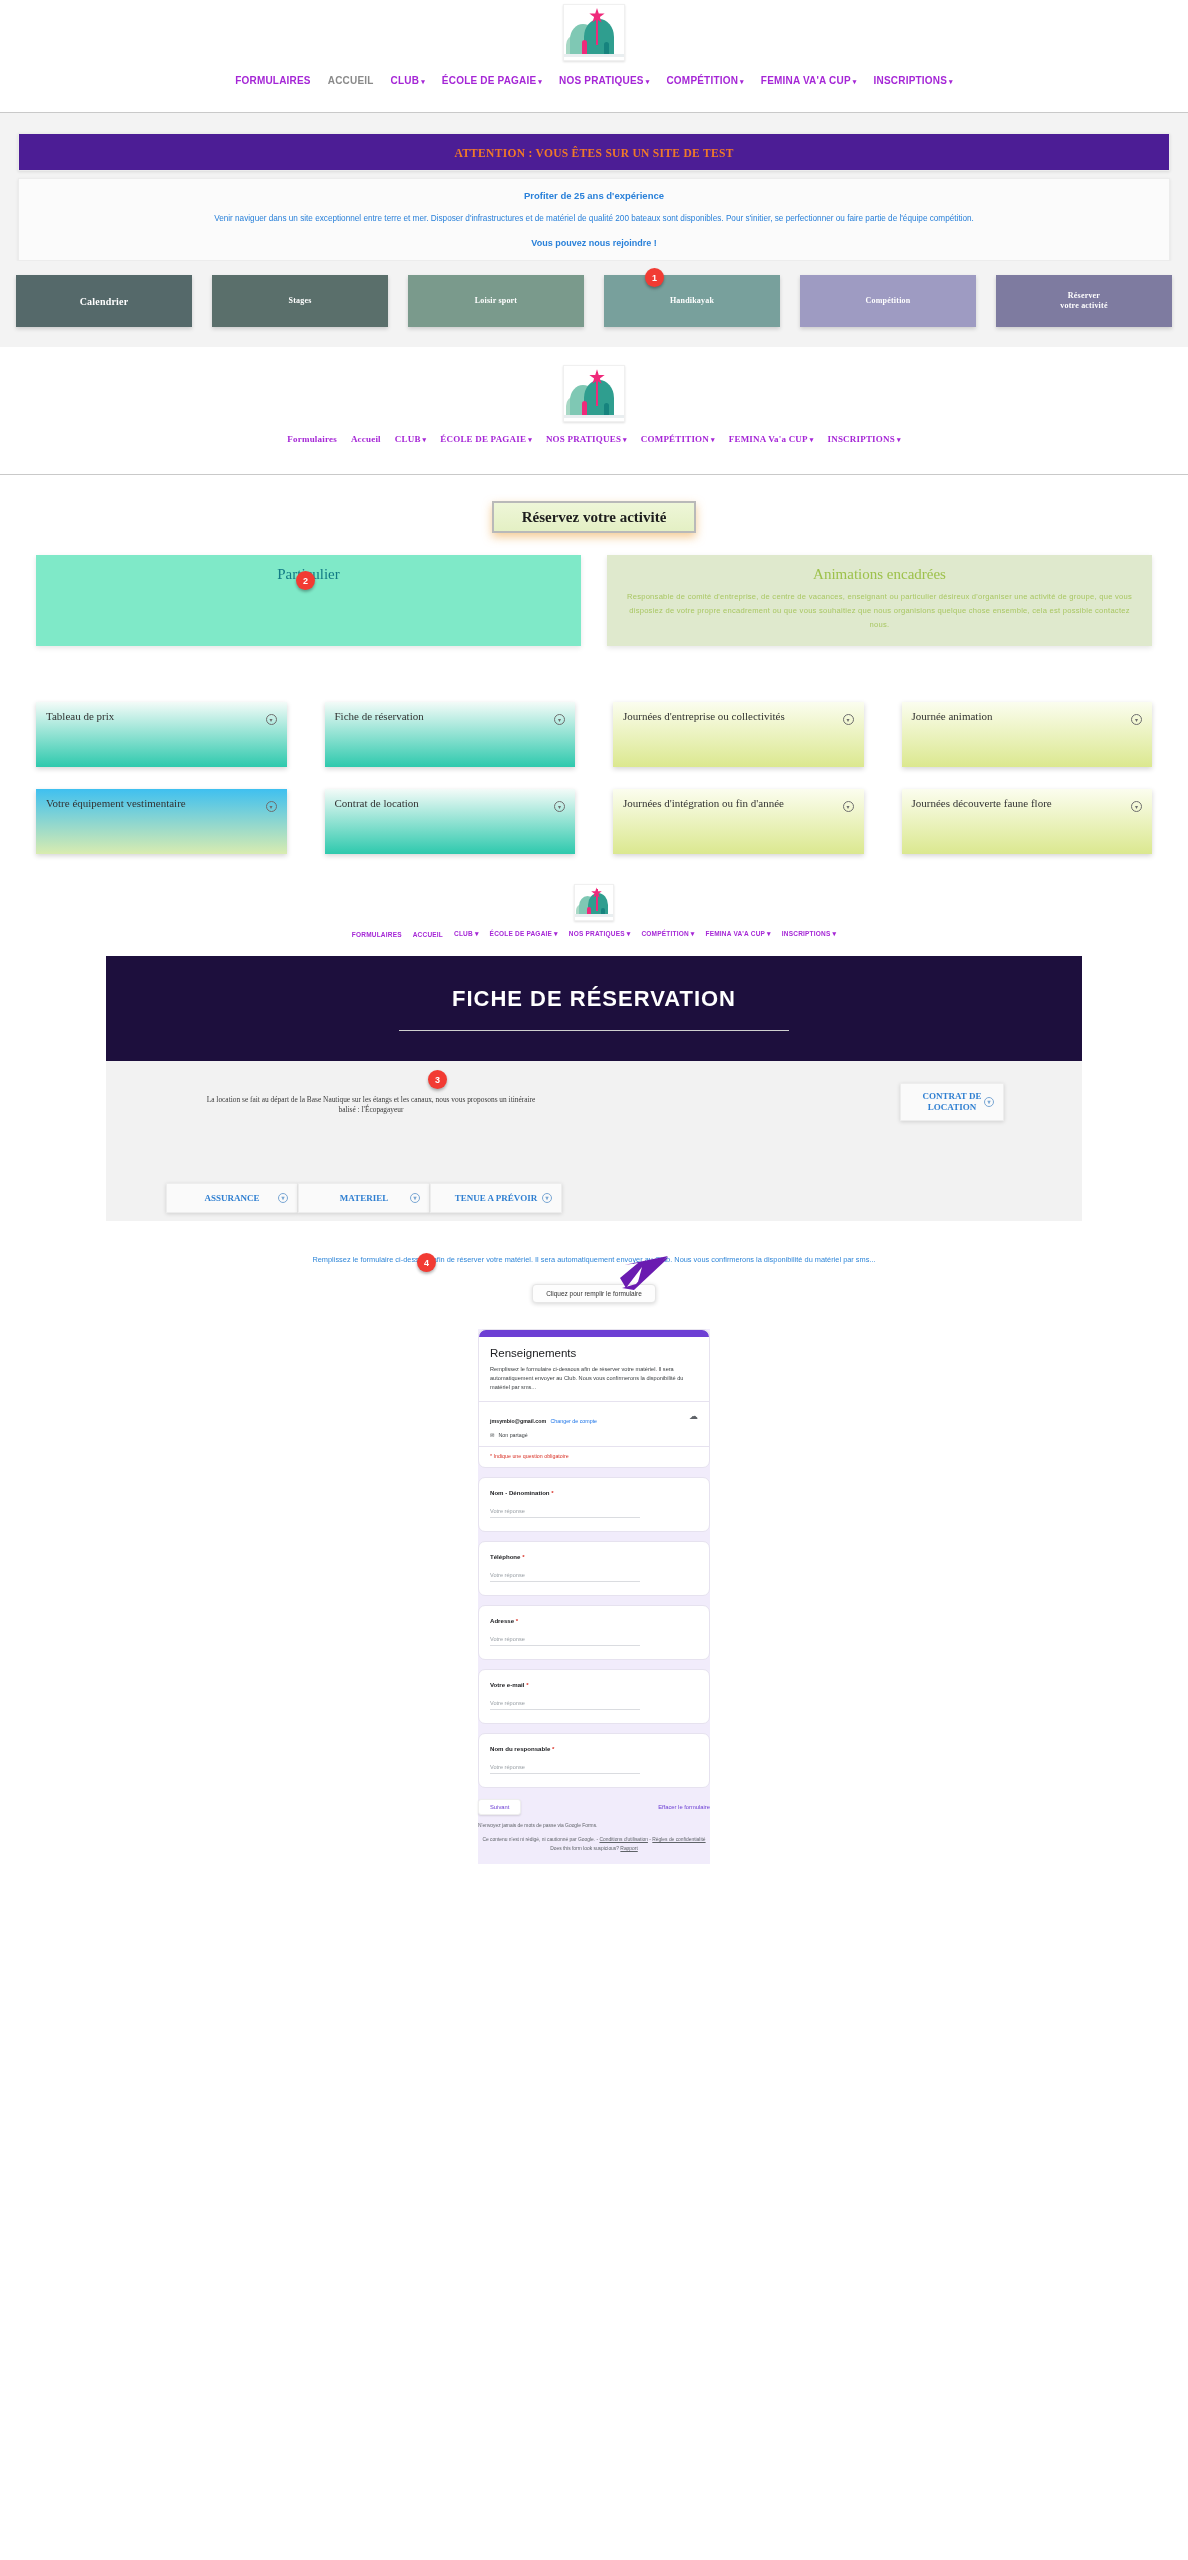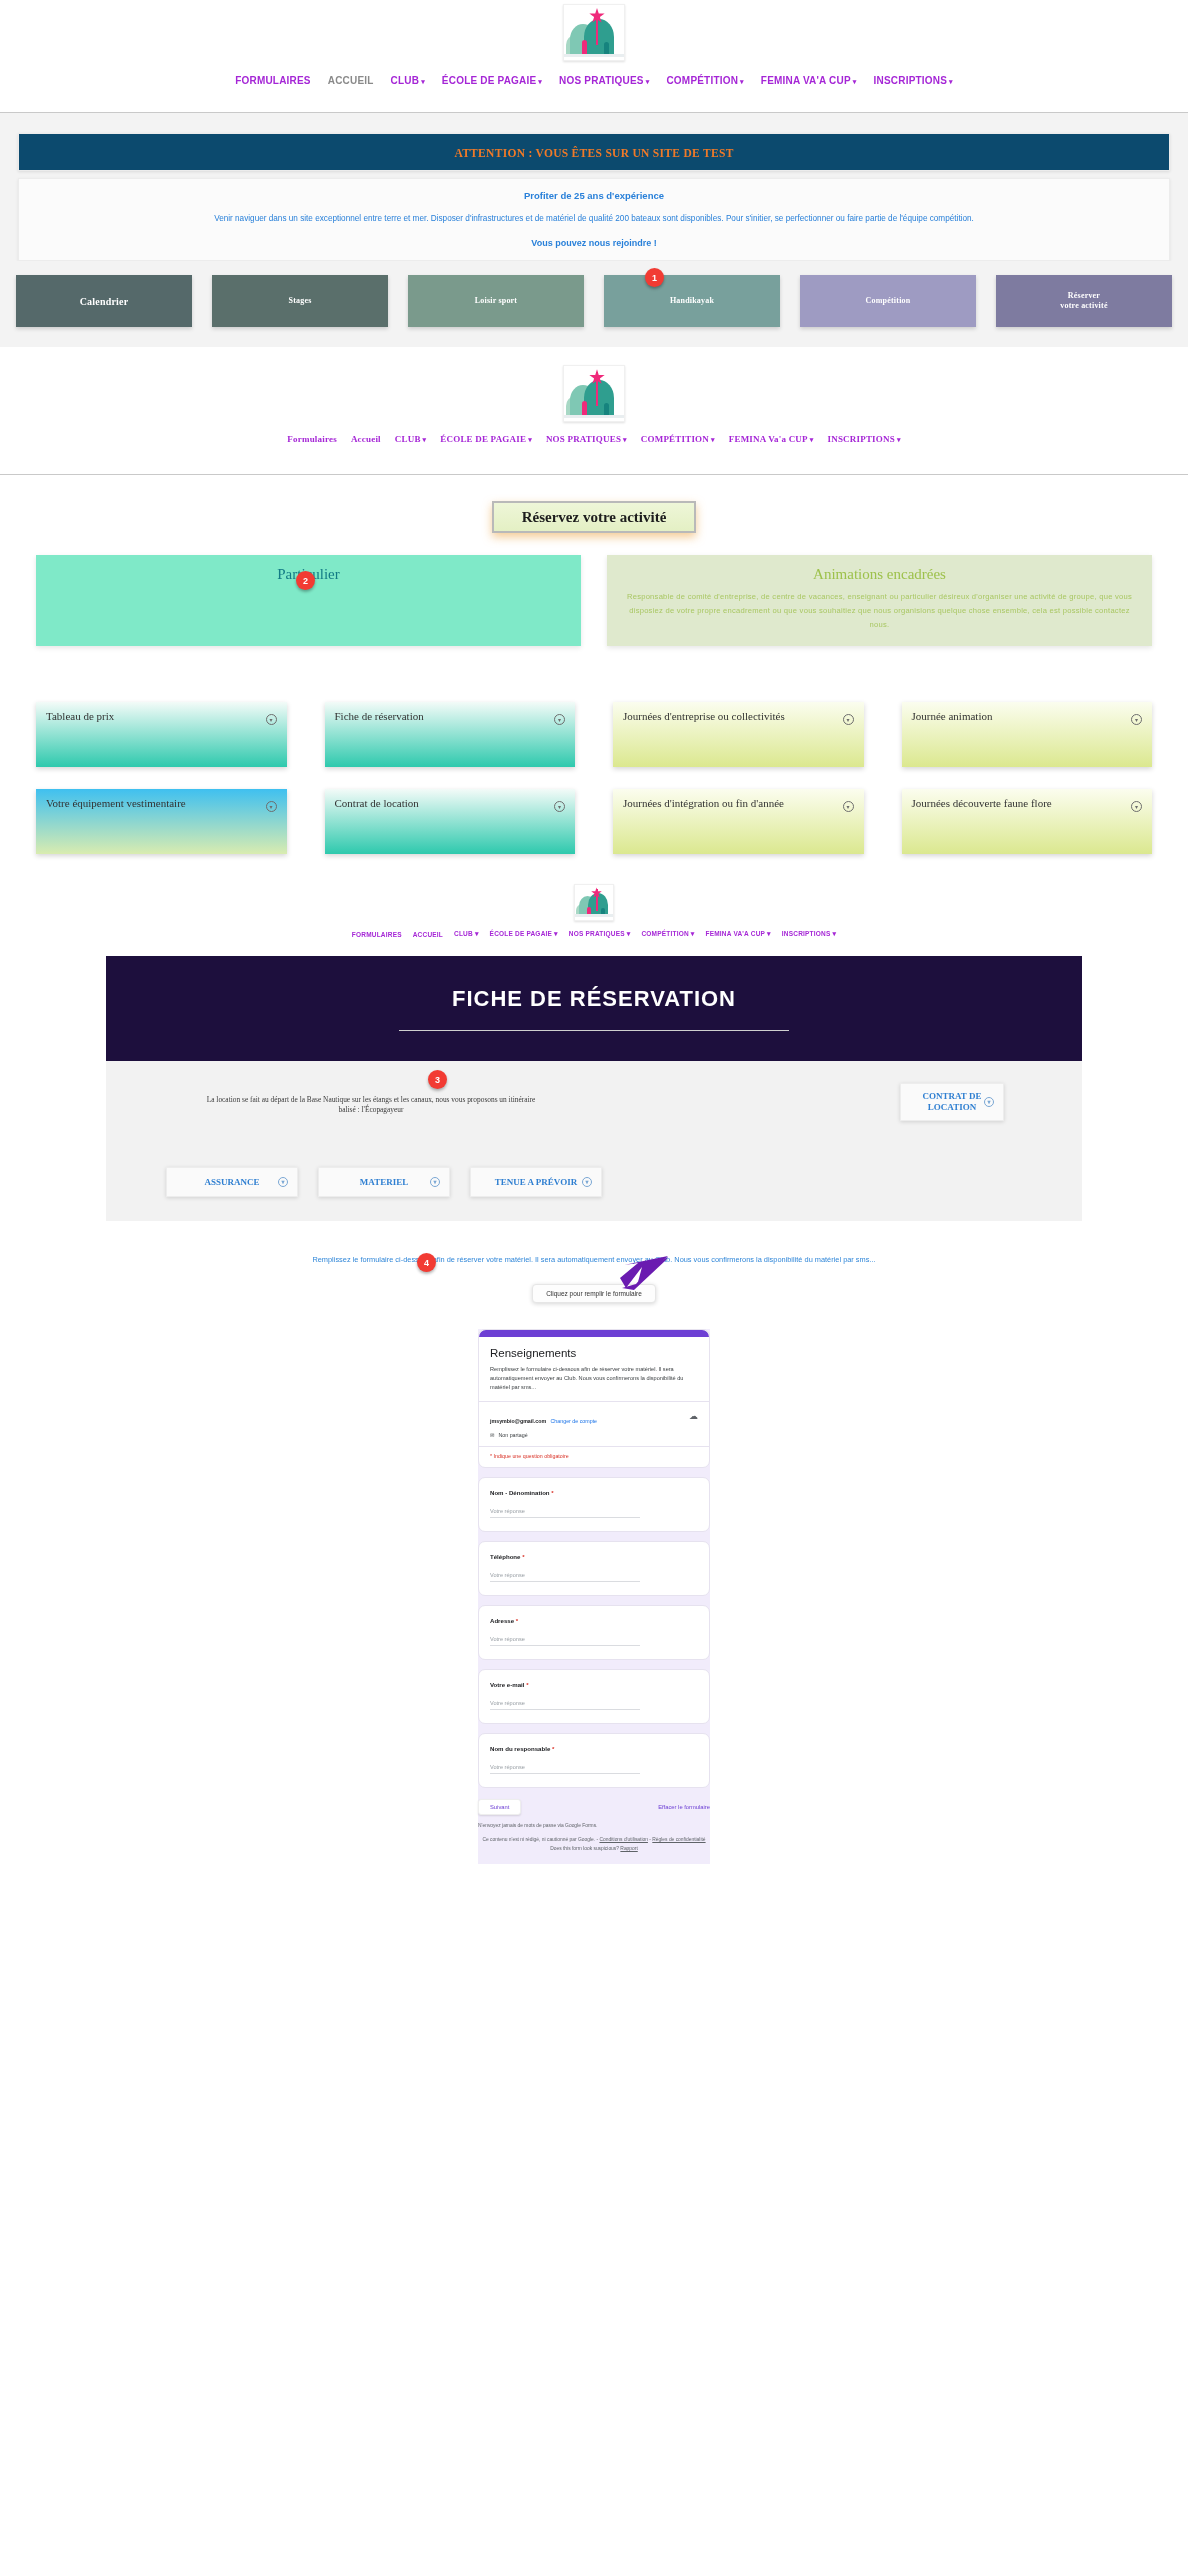--- a/index.html
+++ b/index.html
@@ -46,21 +46,21 @@
                       color:#a526d6; cursor:pointer; white-space:nowrap;
                       font-family:"Liberation Sans", sans-serif; }
   .topnav .nav-item.muted { color:#8a8a8a; }
   .topnav .caret { font-size:7px; margin-left:2px; color:#a526d6; }
 
   .hr-line { height:1px; background:#c9c9c9; width:100%; }
 
   
   .band { background:#f3f3f3; padding:10px 0 0; }
   .notice {
-    margin:10px 18px 0; background:#0c4a6e; border:1px solid #ececec;
+    margin:10px 18px 0; background:#4c1d95; border:1px solid #ececec;
     box-shadow:0 1px 3px rgba(0,0,0,.10);
     padding:9px 0; text-align:center;
   }
   .notice-text { color:#f07a28; font-weight:700; font-size:11.5px;
                  font-family:"Liberation Serif", serif; letter-spacing:.3px; }
 
   .intro {
     margin:7px 18px 0; background:#fbfbfb; border:1px solid #ececec;
     box-shadow:0 1px 3px rgba(0,0,0,.08);
     padding:11px 12px 12px; text-align:center;
@@ -151,21 +151,21 @@
               box-shadow:0 1px 4px rgba(0,0,0,.14);
               display:flex; align-items:center; justify-content:center;
               position:relative; cursor:pointer; }
   .btn-pill span { font-family:"Liberation Serif", serif; color:#2f7fd1;
                    font-weight:700; font-size:9px; text-align:center; line-height:1.25; }
   .btn-pill .b-chev { position:absolute; right:9px; top:50%; transform:translateY(-50%);
                       width:10px; height:10px; border:1px solid #7aa7d4;
                       border-radius:50%; display:flex; align-items:center;
                       justify-content:center; font-size:6px; color:#7aa7d4; line-height:1; }
   .btn-contrat { position:absolute; right:78px; top:22px; width:104px; height:38px; }
-  .row-btns { display:flex; gap:20px; position:absolute; left:60px; bottom:24px; }
+  .row-btns { display:flex; position:absolute; left:60px; bottom:8px; }
   .row-btns .btn-pill { width:132px; height:30px; }
 
   .formnote { text-align:center; color:#2f86d8; font-size:7.4px; padding:34px 0 20px; }
 
   .clickbtn-wrap { display:flex; justify-content:center; position:relative; }
   .clickbtn { background:#fdfdfd; border:1px solid #e6e6e6; border-radius:4px;
               box-shadow:0 1px 4px rgba(0,0,0,.16);
               padding:5px 13px; font-size:6.5px; color:#333; cursor:pointer; }
   .arrow { position:absolute; left:50%; margin-left:24px; top:-30px;
            width:52px; height:40px; }

